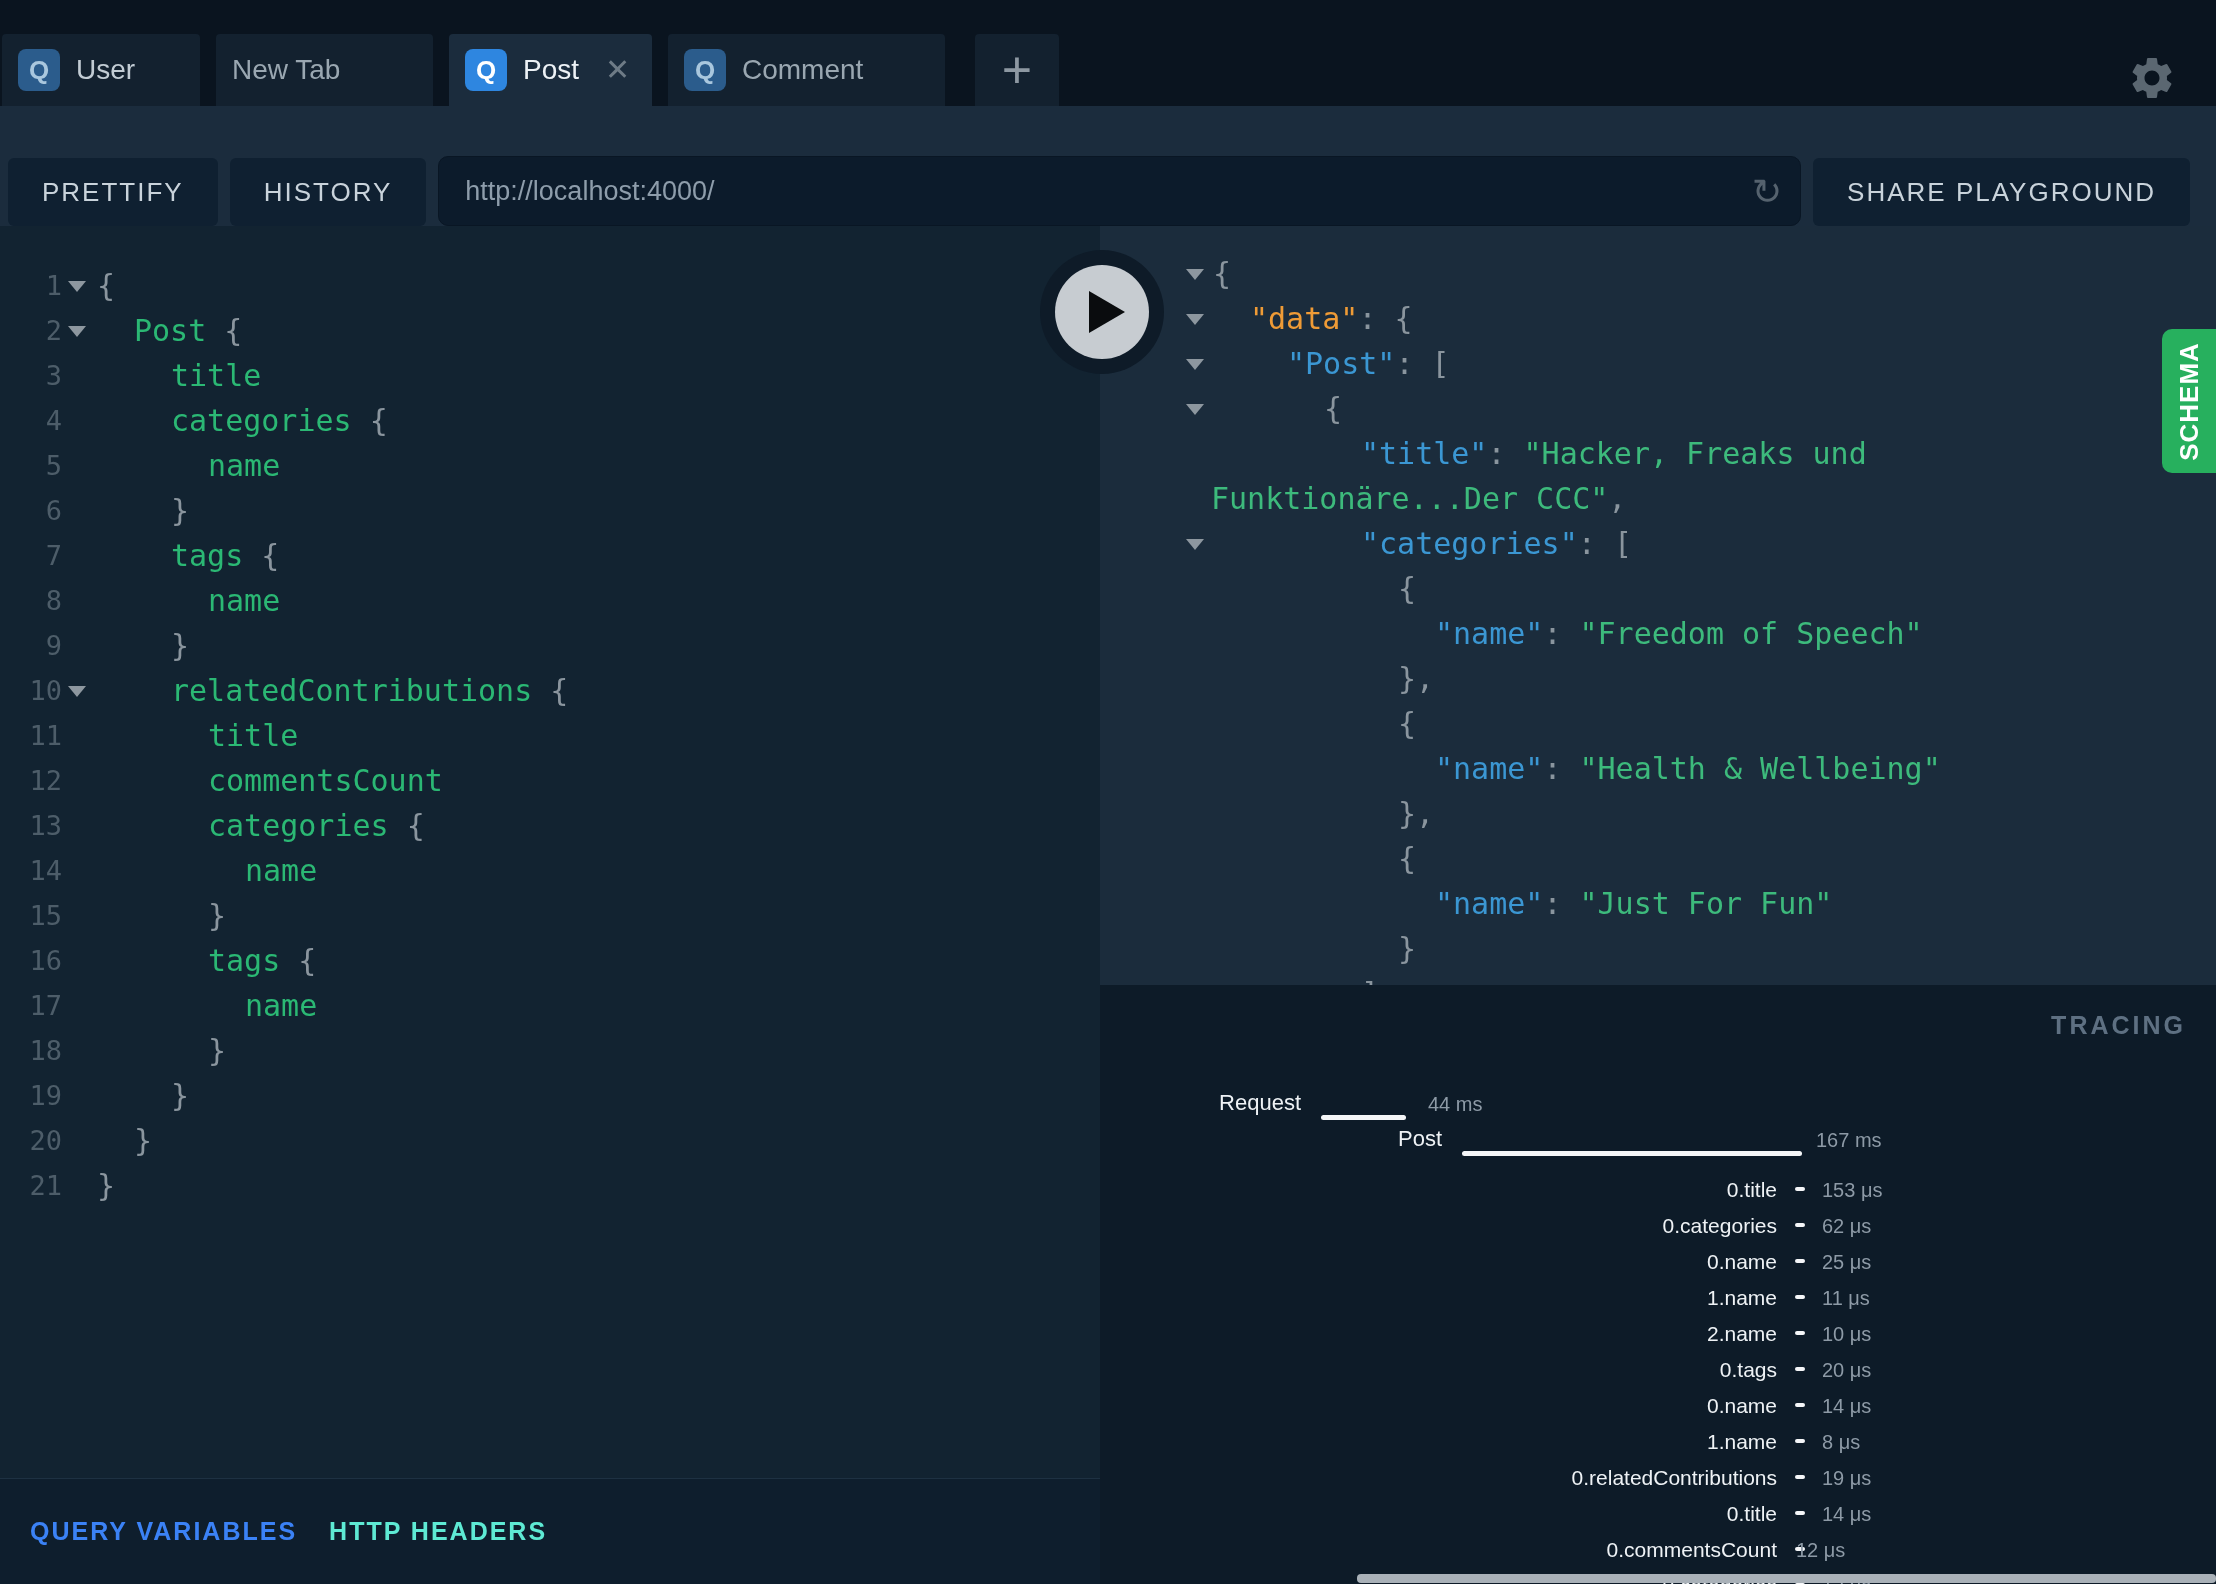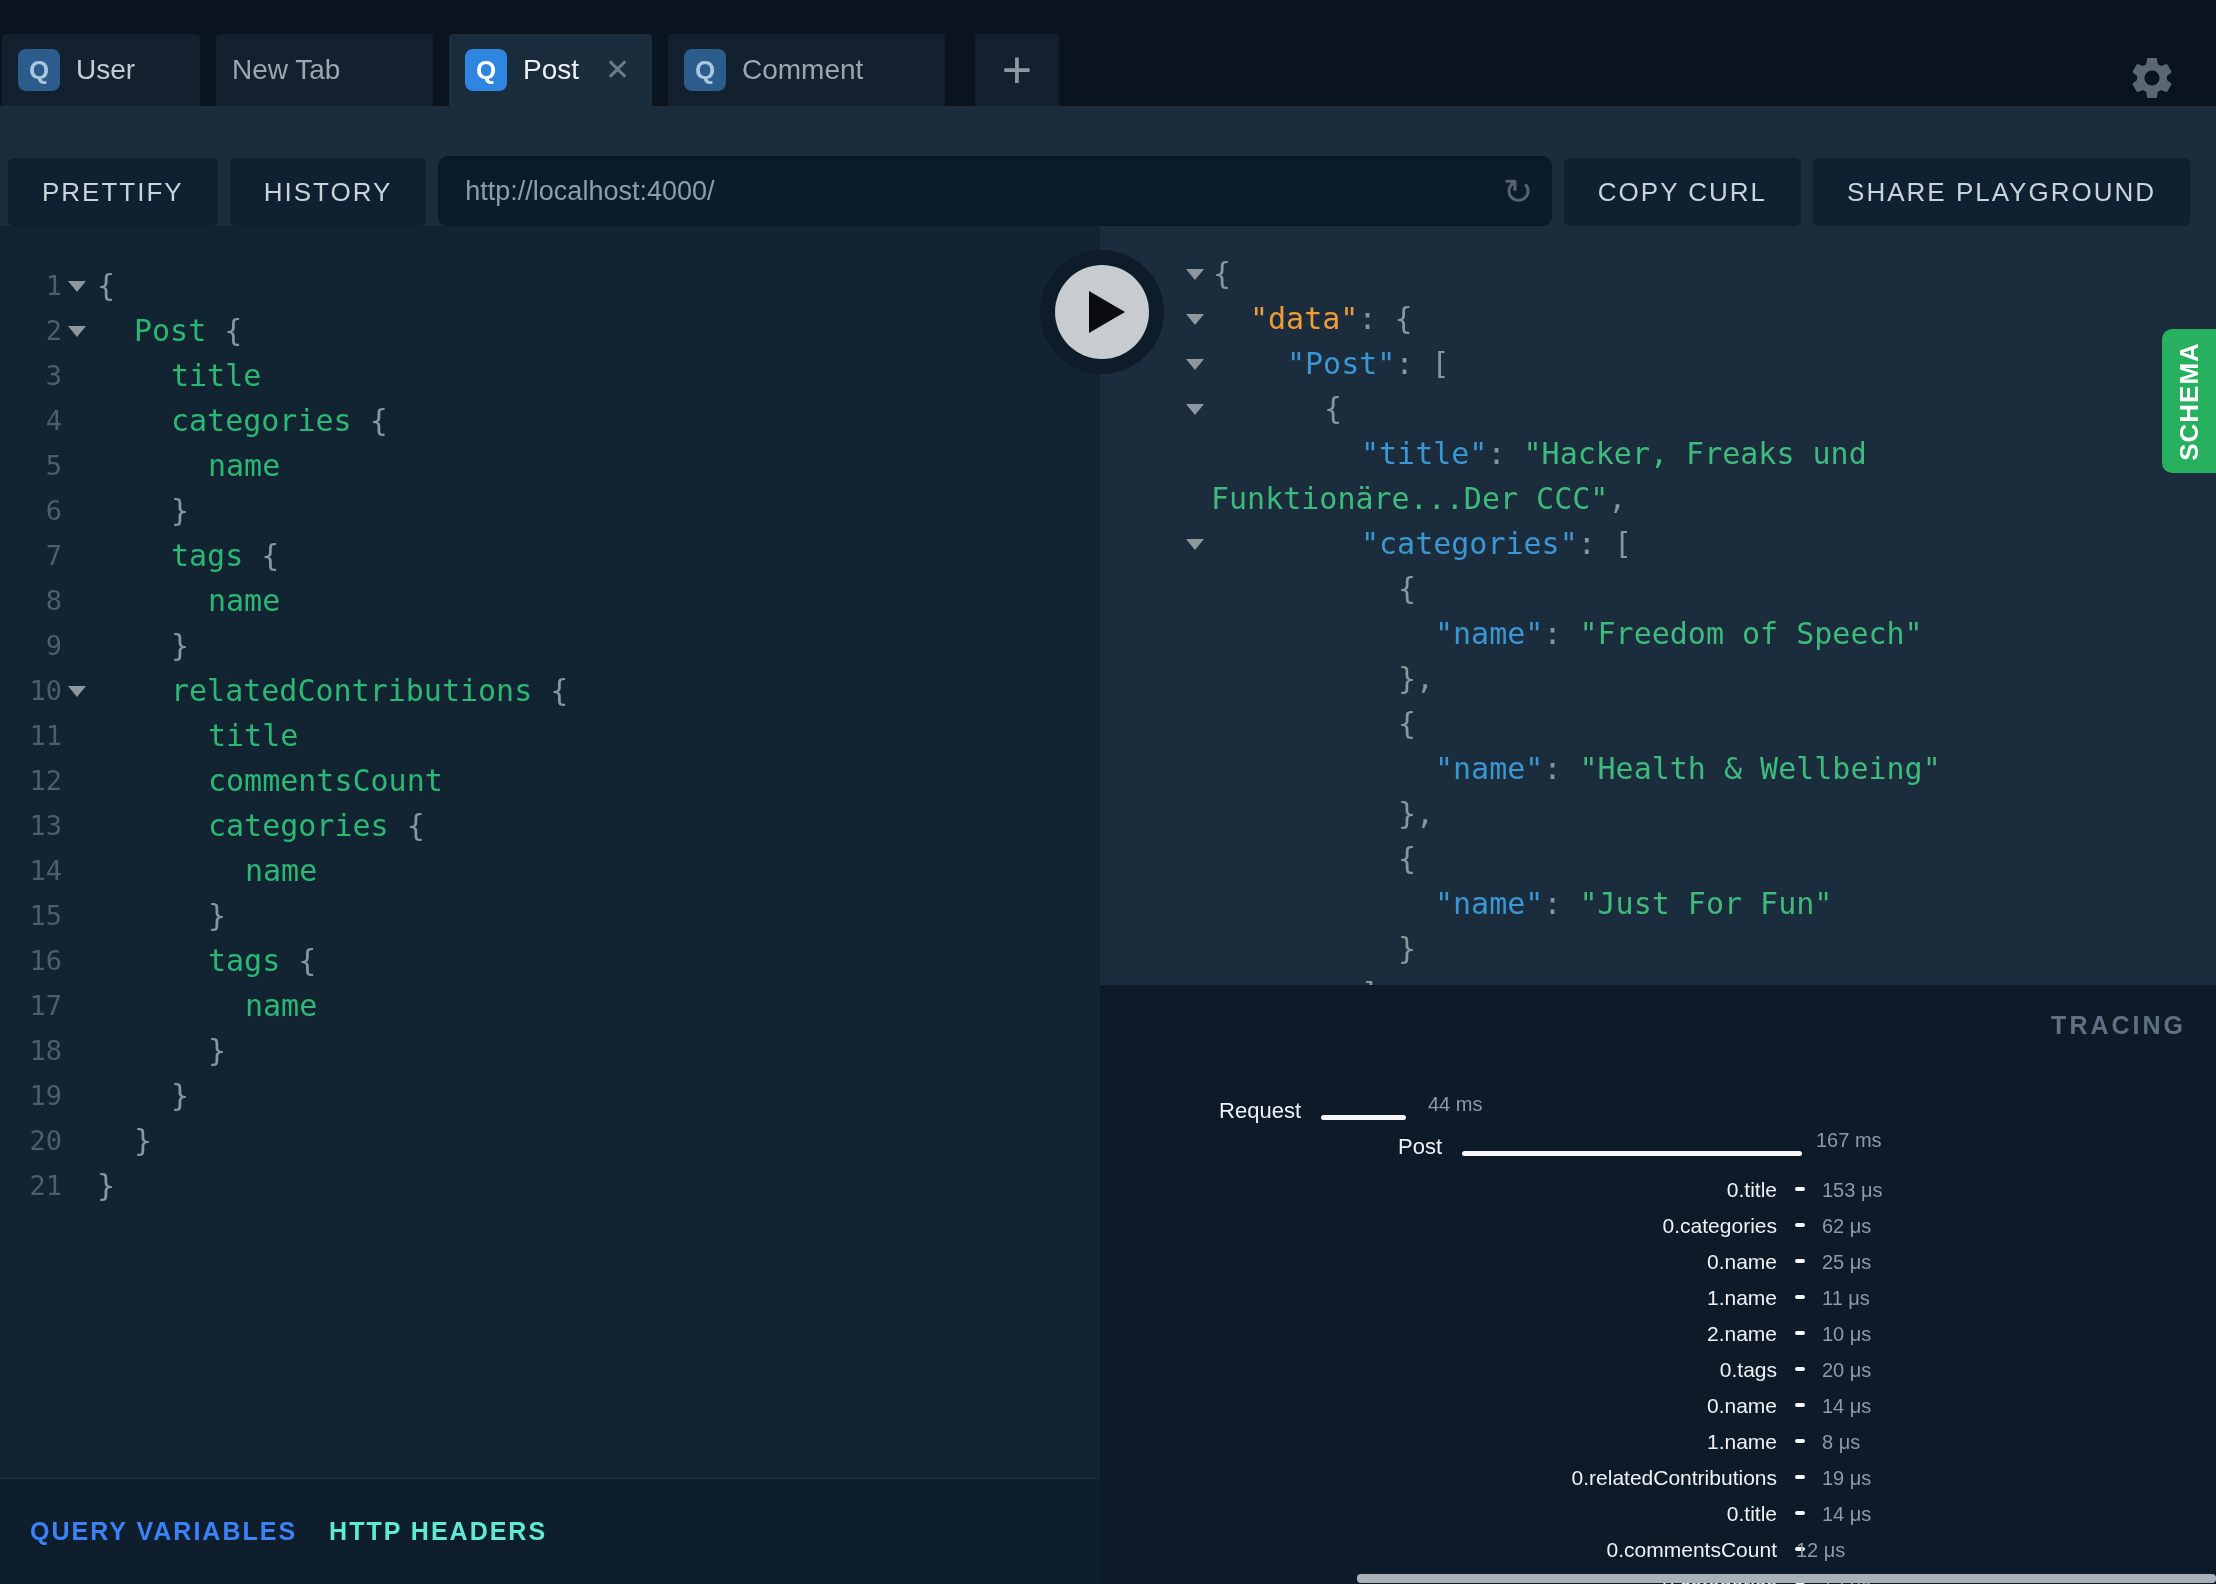--- a/index.html
+++ b/index.html
@@ -66,21 +66,21 @@
 
   
   .schema{position:absolute;left:2162px;top:329px;width:54px;height:144px;border-radius:10px 0 0 10px;
        display:flex;align-items:center;justify-content:center;cursor:pointer;}
   .schema span{transform:rotate(-90deg);color:#fff;font-weight:bold;font-size:26px;letter-spacing:1px;}
 
   
   .tracing{position:absolute;left:1100px;top:985px;width:1116px;height:599px;background:#0d1b28;overflow:hidden;}
   .tr-title{position:absolute;top:26px;right:30px;color:#5e7082;font-size:25px;
        font-weight:bold;letter-spacing:3px;}
-  .tr-label{position:absolute;color:#eef2f5;font-size:22px;text-align:right;margin-top:8px;}
+  .tr-label{position:absolute;color:#eef2f5;font-size:22px;text-align:right;}
   .tr-bar{position:absolute;height:5px;background:#f4f6f8;border-radius:3px;}
   .tr-time{position:absolute;color:#8d9aa6;font-size:20px;}
   .tr-row-name{position:absolute;color:#eef2f5;font-size:21px;width:677px;text-align:right;left:0;}
   .tr-dash{position:absolute;width:10px;height:4px;background:#f4f6f8;border-radius:2px;left:695px;}
   .hscroll{position:absolute;left:257px;bottom:1px;width:859px;height:9px;background:#a9b1b8;border-radius:4px;}
 
   
   .varbar{position:absolute;left:0;top:1478px;width:1100px;height:106px;background:#0e1e2d;
        border-top:1px solid #1e3142;display:flex;align-items:center;box-sizing:border-box;padding-left:30px;}
   .varbar .dim{color:#3b82f6;font-size:25px;font-weight:bold;letter-spacing:2px;margin-right:32px;cursor:pointer;}
@@ -118,21 +118,20 @@
     </div>
   </div>
 
   <div class="toolbar">
     <div class="tbtn">PRETTIFY</div>
     <div class="tbtn">HISTORY</div>
     <div class="urlwrap">
       <input readonly="" value="http://localhost:4000/" style="">
       <span class="reload">↺</span>
     </div>
-    <div class="tbtn">COPY CURL</div>
     <div class="tbtn" style="margin-right:0;">SHARE PLAYGROUND</div>
   </div>
 
   <div class="editor">
     <div class="inner" id="editor-lines">
         <div class="cline"><span class="lnum">1</span><span class="farrow"></span><span class="code" style="margin-left: 35px;"><span class="tok-p">{</span></span></div>
         <div class="cline"><span class="lnum">2</span><span class="farrow"></span><span class="code" style="margin-left: 72px;"><span class="tok-g">Post</span><span class="tok-p"> {</span></span></div>
         <div class="cline"><span class="lnum">3</span><span class="code" style="margin-left: 109px;"><span class="tok-g">title</span></span></div>
         <div class="cline"><span class="lnum">4</span><span class="code" style="margin-left: 109px;"><span class="tok-g">categories</span><span class="tok-p"> {</span></span></div>
         <div class="cline"><span class="lnum">5</span><span class="code" style="margin-left: 146px;"><span class="tok-g">name</span></span></div>

